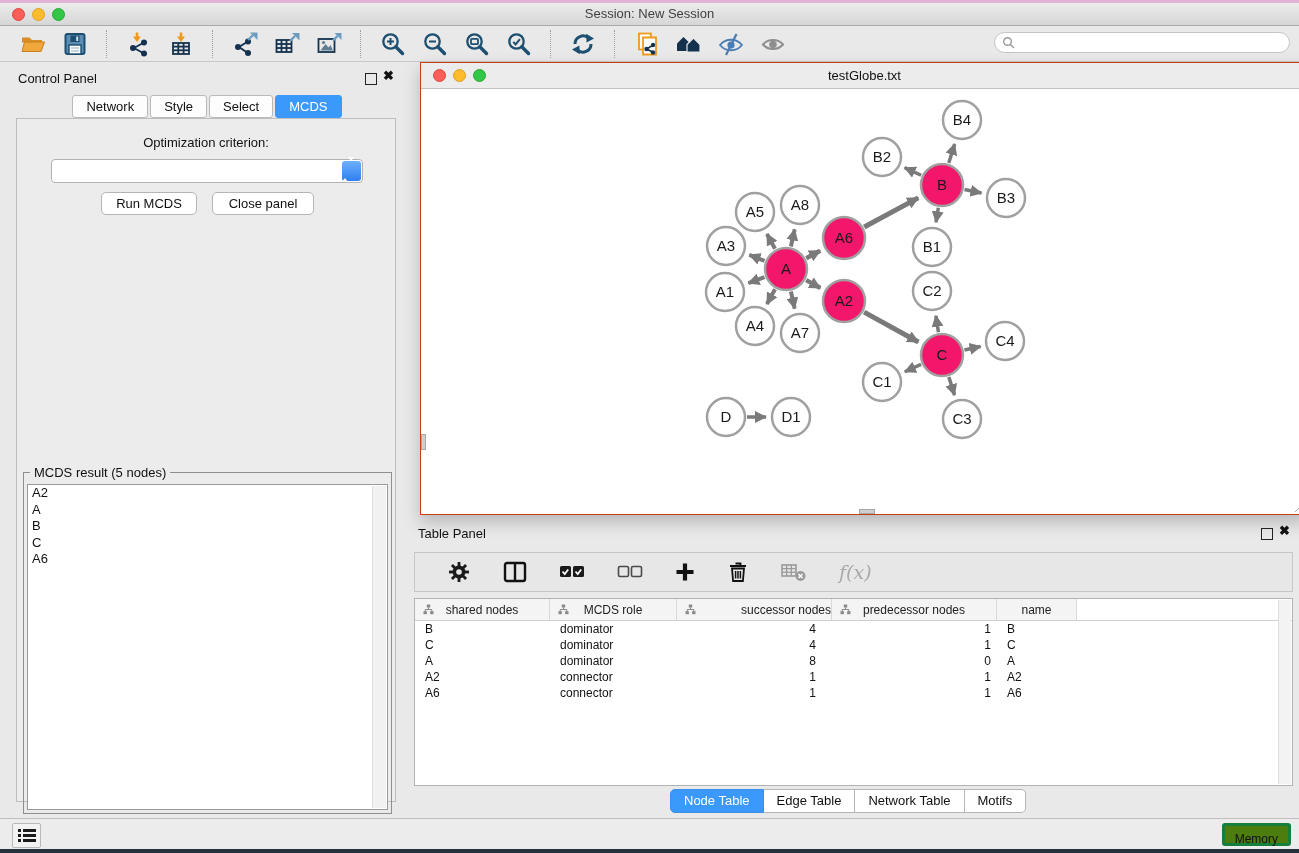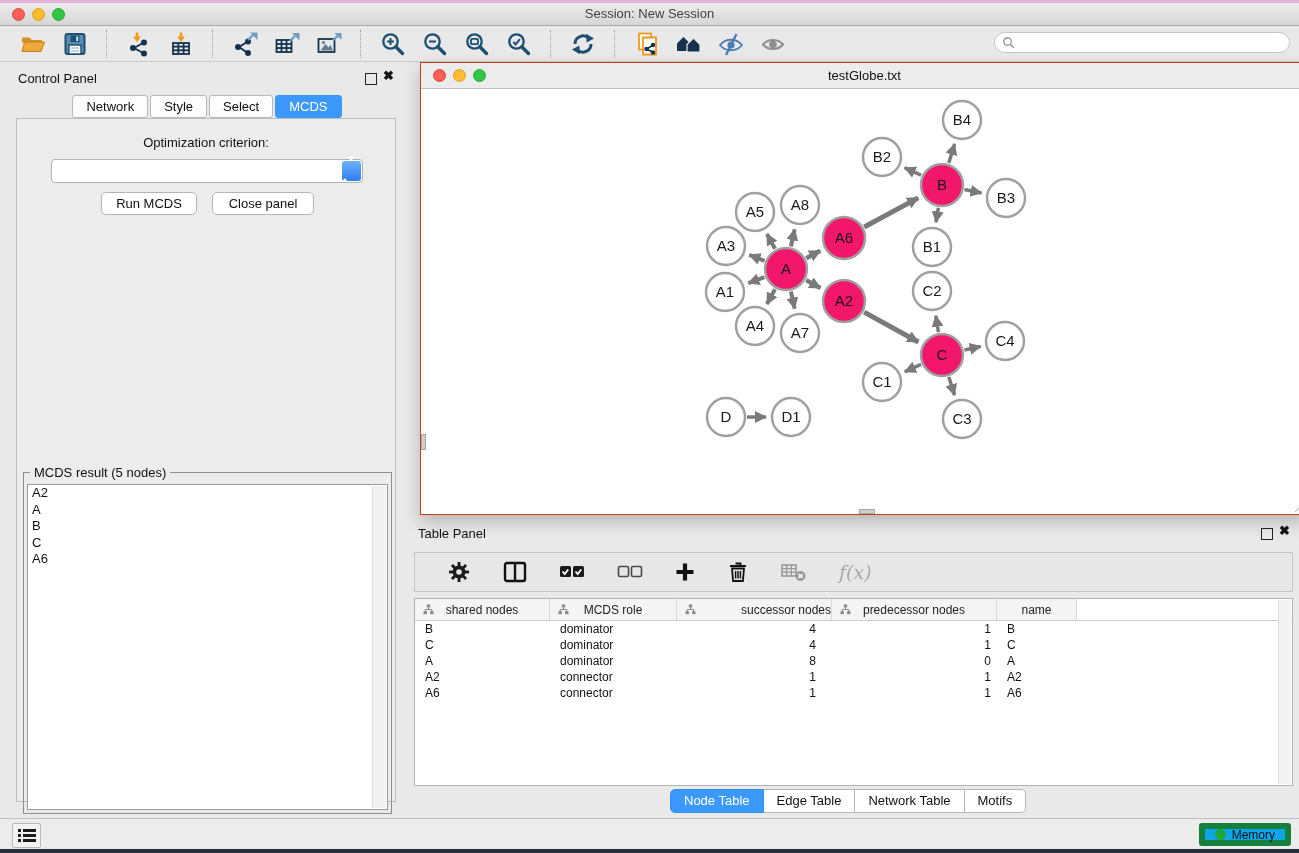--- a/index.html
+++ b/index.html
@@ -91,22 +91,22 @@
   .seg-tab{font-size:13px;color:#111;background:#fff;border:1px solid #b5b5b5;border-left-width:0;
     padding:3px 13px;line-height:16px;}
   .seg-tab:first-child{border-left-width:1px;border-radius:5px 0 0 5px;}
   .seg-tab:last-child{border-radius:0 5px 5px 0;}
   .seg-tab.active{background:#3b99fc;border-color:#3a8fe8;color:#fff;}
   
   #status-bar{position:absolute;left:0;top:818px;width:1299px;height:31px;background:#ececec;
     border-top:1px solid #bfbfbf;box-sizing:border-box;}
   #list-btn{position:absolute;left:12px;top:4px;width:27px;height:23px;background:#f2f2f2;
     border:1px solid #b9b9b9;border-radius:2px;display:flex;align-items:center;justify-content:center;}
-  #memory-btn{position:absolute;right:8px;top:4px;height:23px;padding:0 10px;background:#0ea5e9;
-    border:6px solid #15803d;border-radius:3px;display:flex;align-items:center;gap:6px;box-sizing:border-box;}
+  #memory-btn{position:absolute;right:8px;top:4px;height:23px;padding:0 10px;background:#4d7c0f;
+    border:3px solid #15803d;border-radius:3px;display:flex;align-items:center;gap:6px;box-sizing:border-box;flex-direction:column;}
   #memory-btn .dot{width:11px;height:11px;border-radius:50%;background:#1fa539;}
   #memory-btn .lbl{font-size:12px;color:#111;}
 </style>
 </head>
 <body>
 
 <div id="desktop-top"></div>
 
 <div id="titlebar">
   <span class="tl red"></span>

